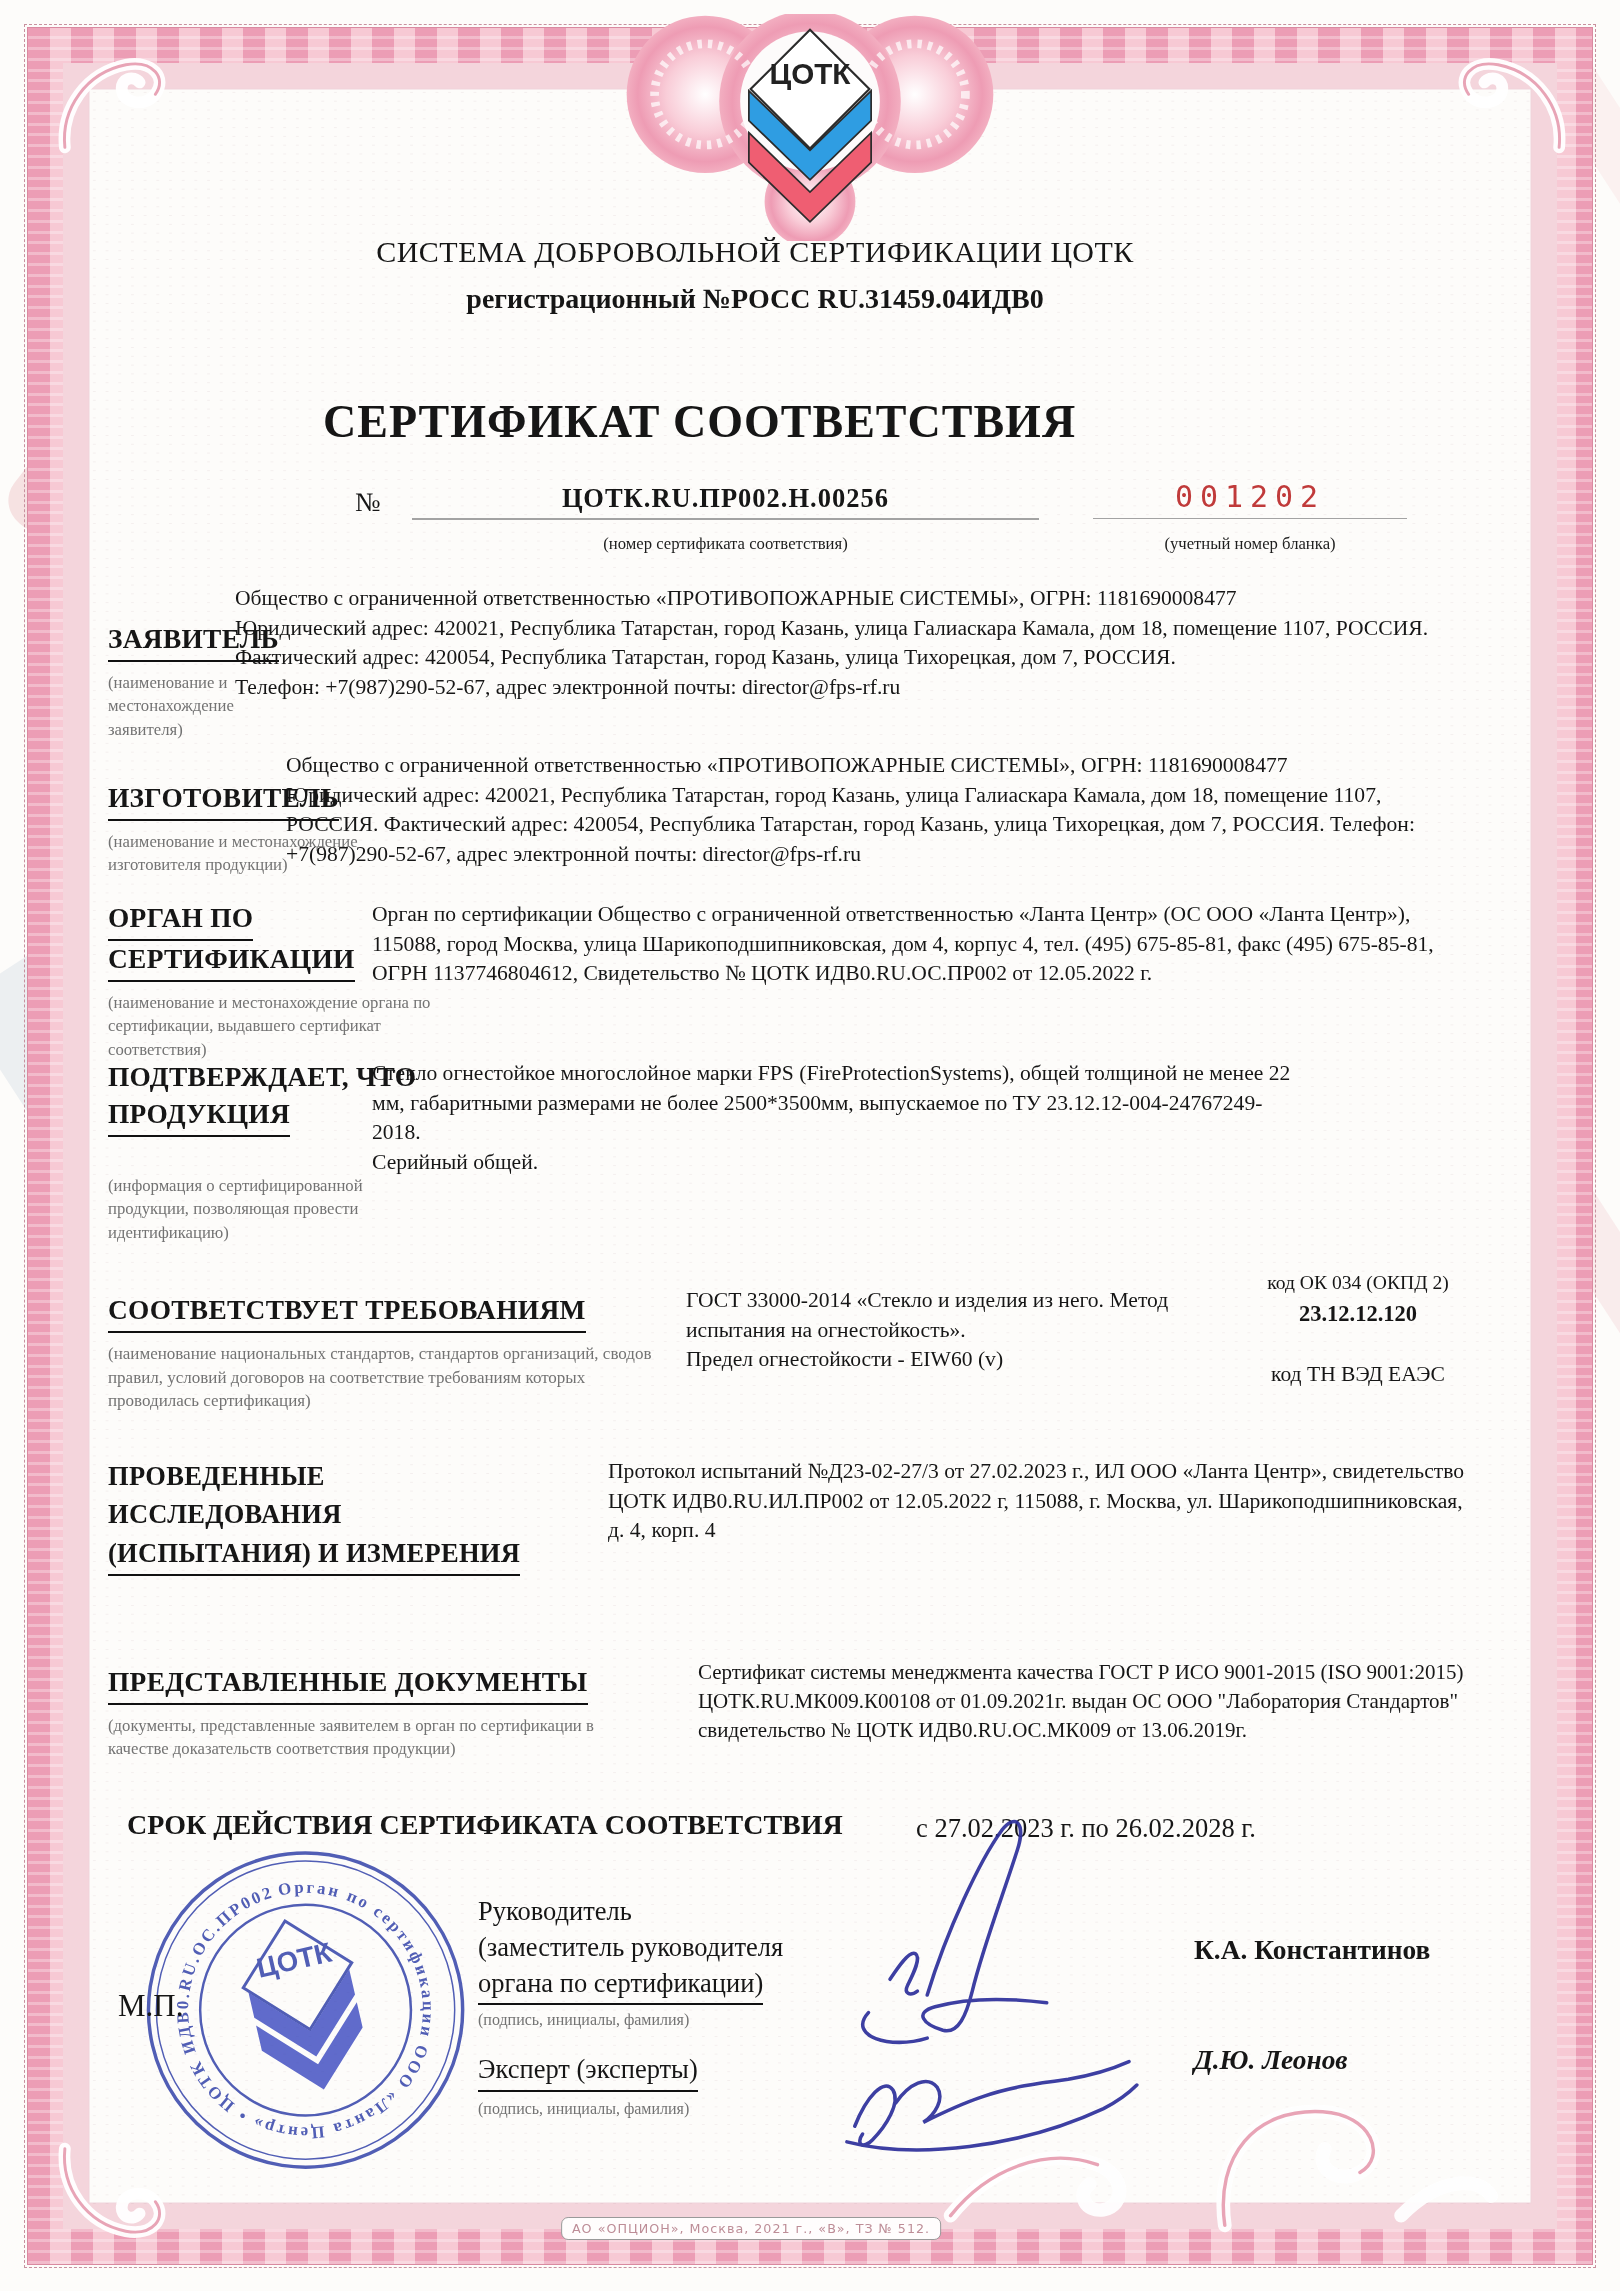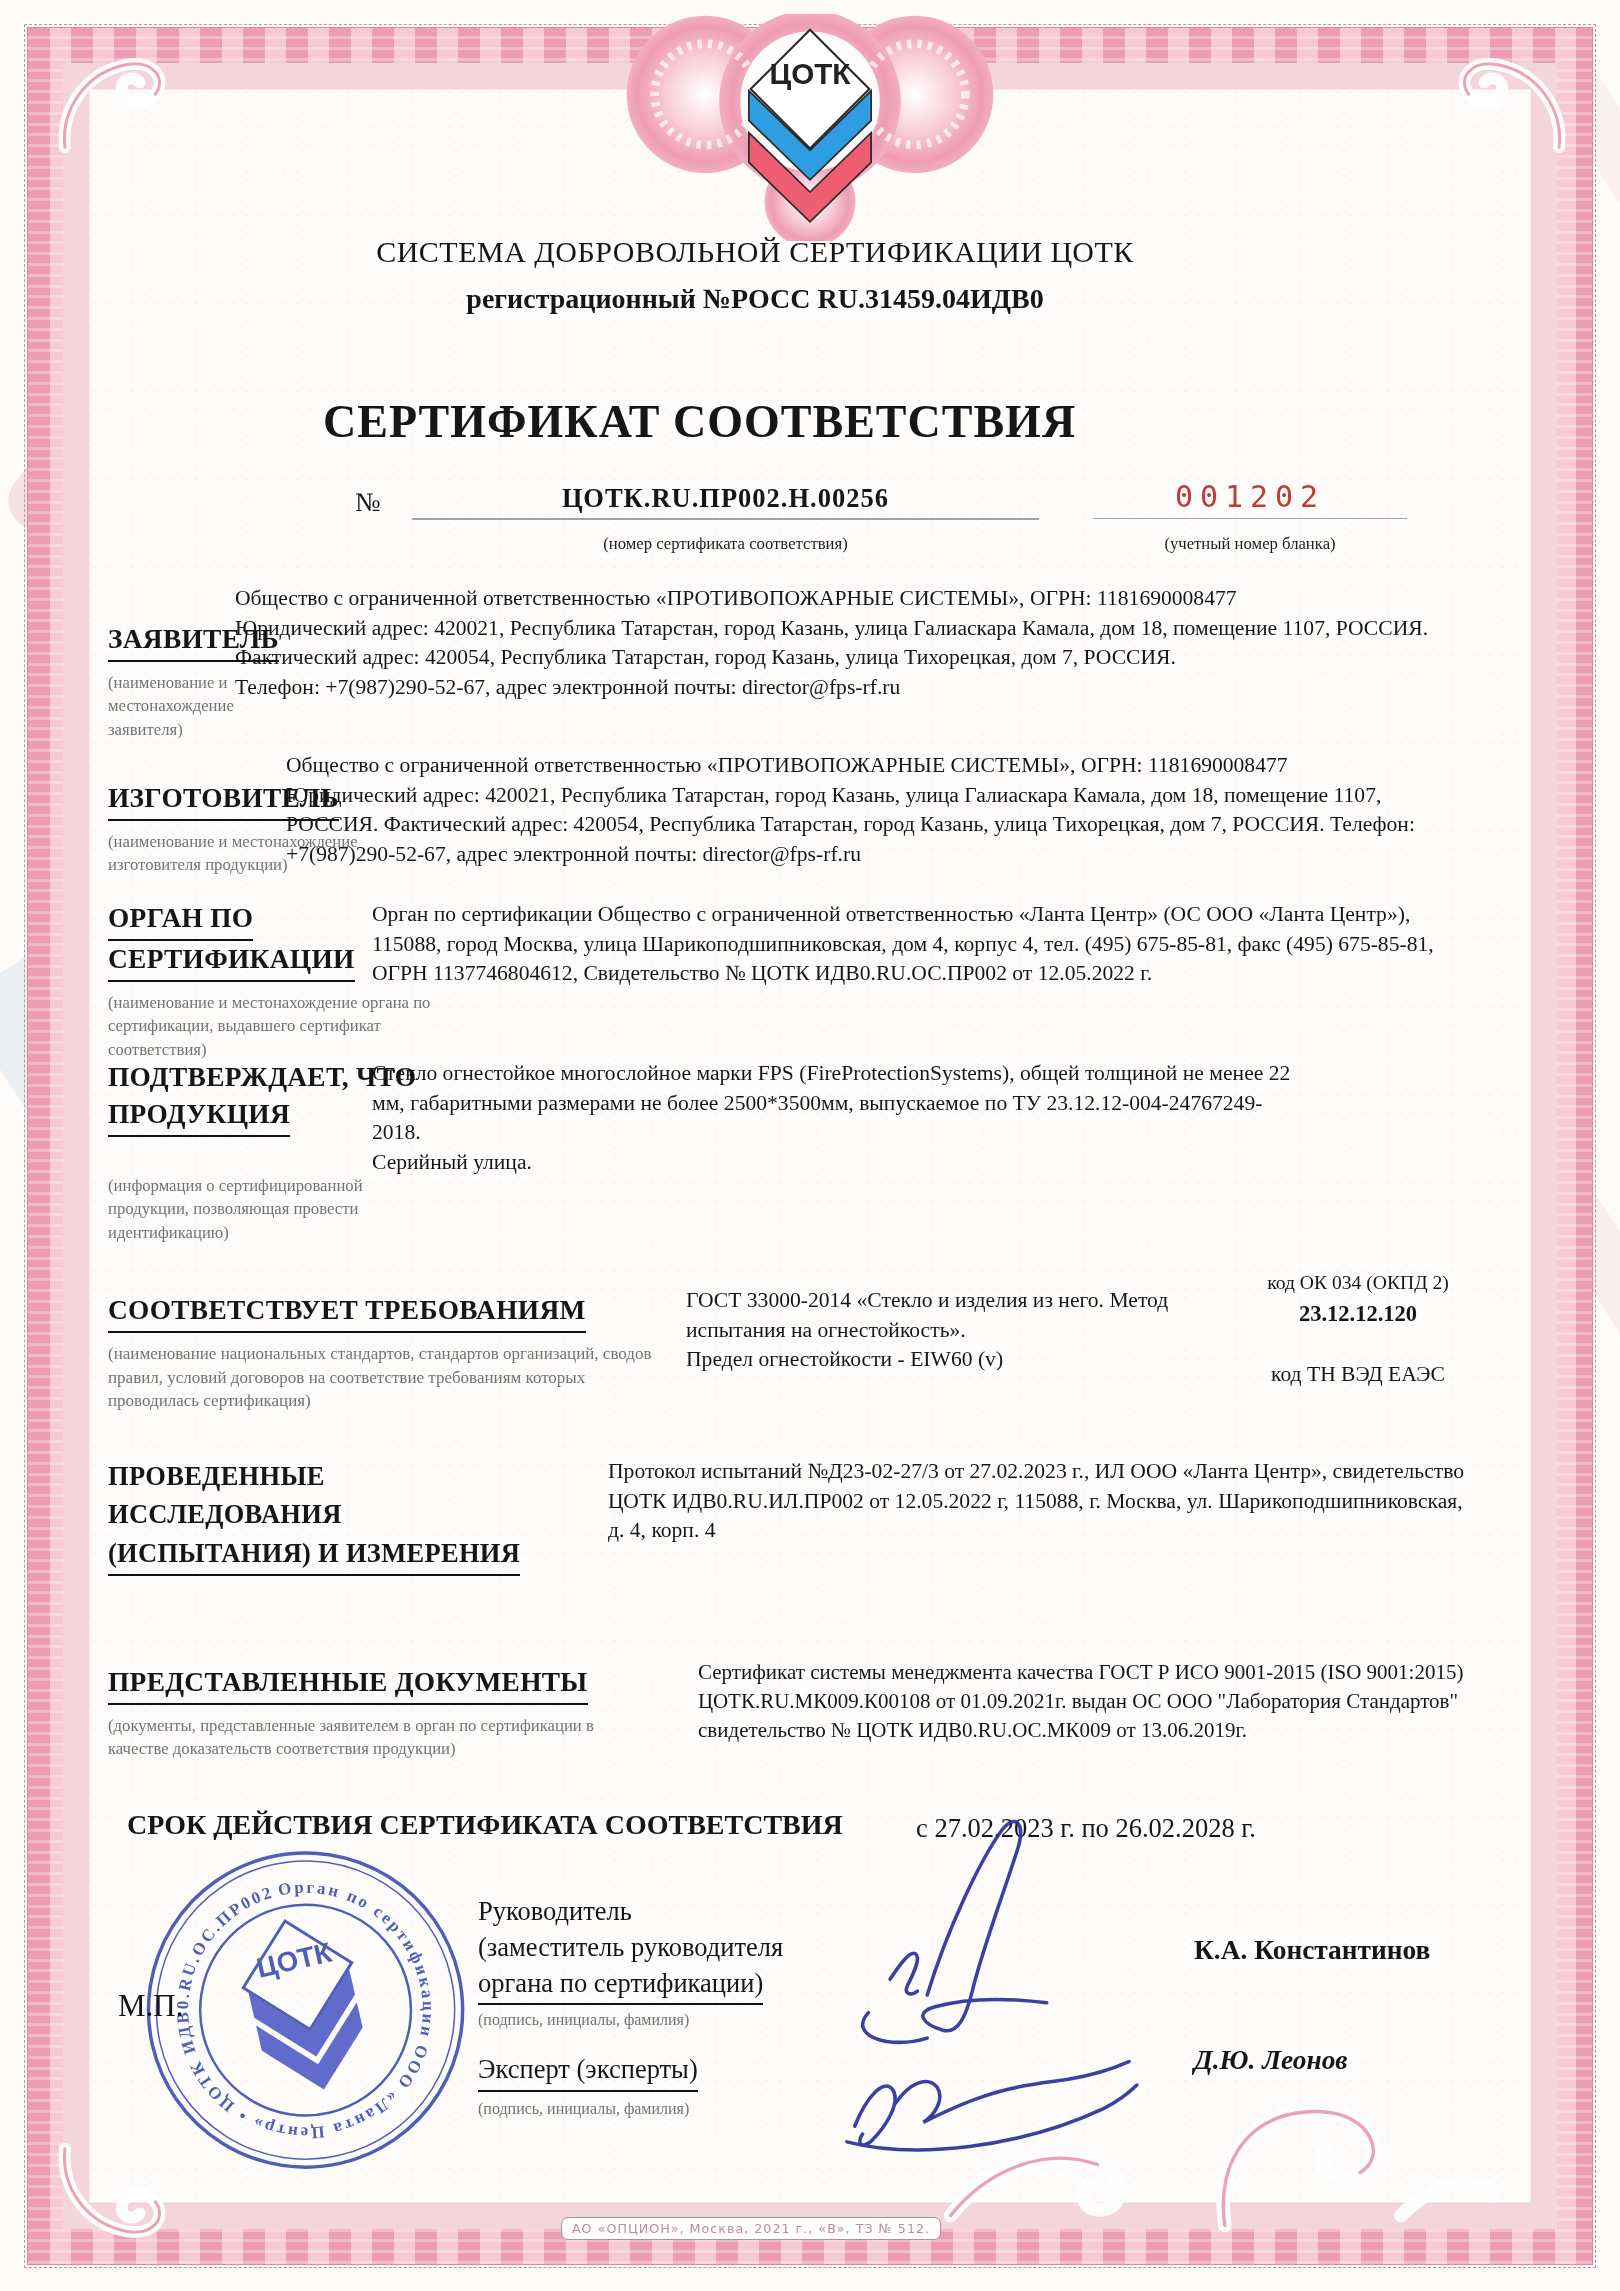--- a/index.html
+++ b/index.html
@@ -167,21 +167,21 @@
 
   <div class="abs" style="left:108px;top:1059px;width:314px;">
     <div class="sec-h">
       <span>ПОДТВЕРЖДАЕТ, ЧТО</span><br>
       <span class="hl-u">ПРОДУКЦИЯ</span>
     </div>
     <div class="sec-sub" style="width:294px;margin-top:37px;">(информация о сертифицированной продукции, позволяющая провести идентификацию)</div>
   </div>
   <div class="abs body-text" style="left:372px;top:1059px;width:926px;">
     <p>Стекло огнестойкое многослойное марки FPS (FireProtectionSystems), общей толщиной не менее 22 мм, габаритными  размерами не более 2500*3500мм, выпускаемое по ТУ 23.12.12-004-24767249-2018.</p>
-    <p>Серийный улица.</p>
+    <p>Серийный общей.</p>
   </div>
 
   <div class="abs" style="left:108px;top:1292px;width:568px;">
     <div class="sec-h"><span class="hl-u">СООТВЕТСТВУЕТ ТРЕБОВАНИЯМ</span></div>
     <div class="sec-sub" style="width:549px;font-size:17px;">(наименование национальных стандартов, стандартов организаций,  сводов правил, условий договоров на соответствие требованиям которых проводилась сертификация)</div>
   </div>
   <div class="abs body-text" style="left:686px;top:1286px;width:554px;">
     <p>ГОСТ 33000-2014 «Стекло и изделия из него. Метод испытания на огнестойкость».</p>
     <p>Предел огнестойкости - EIW60 (v)</p>
   </div>

